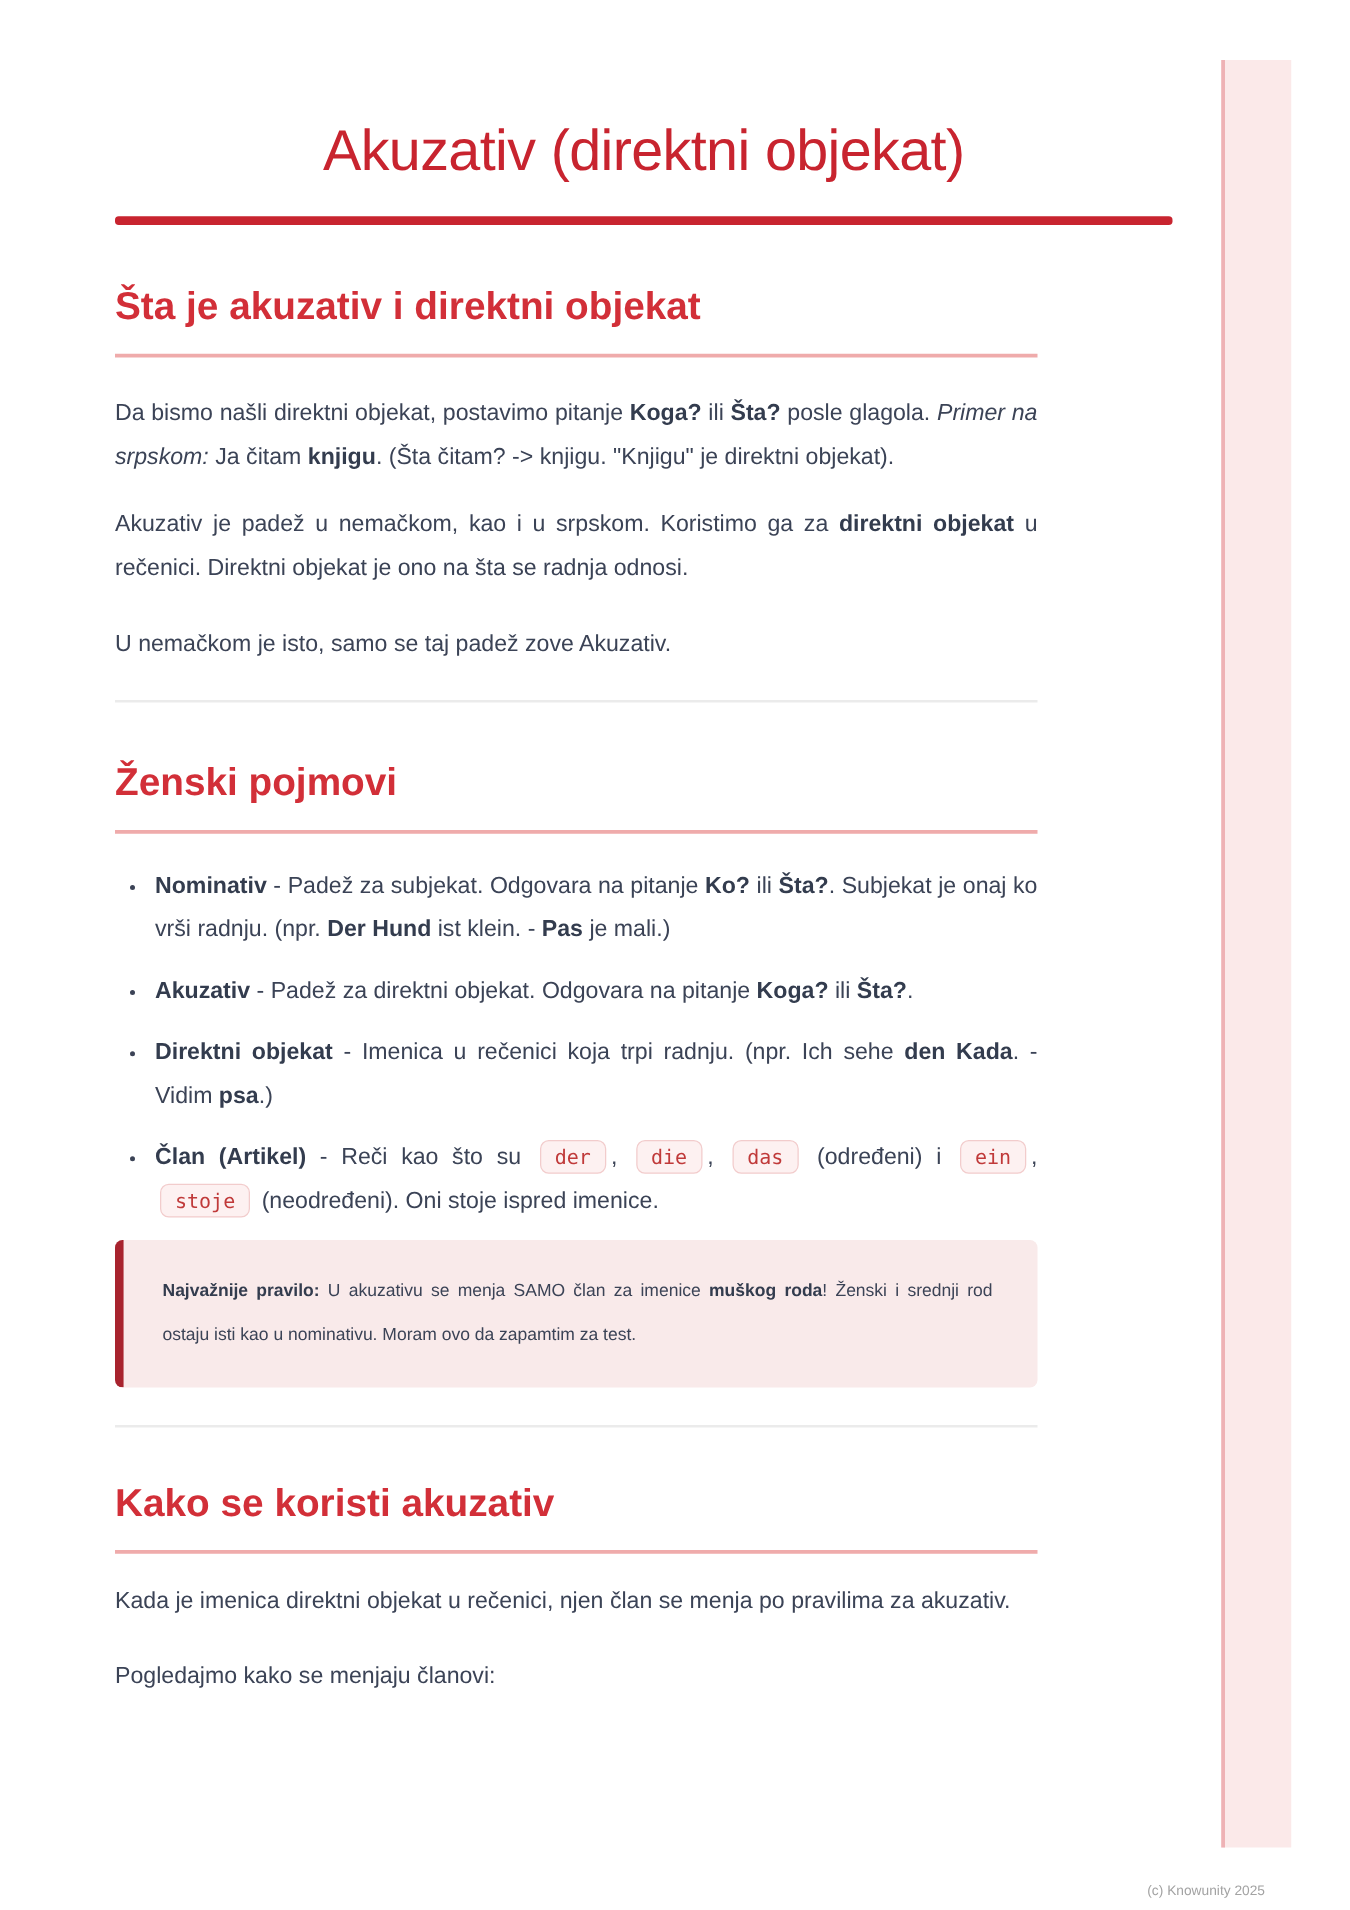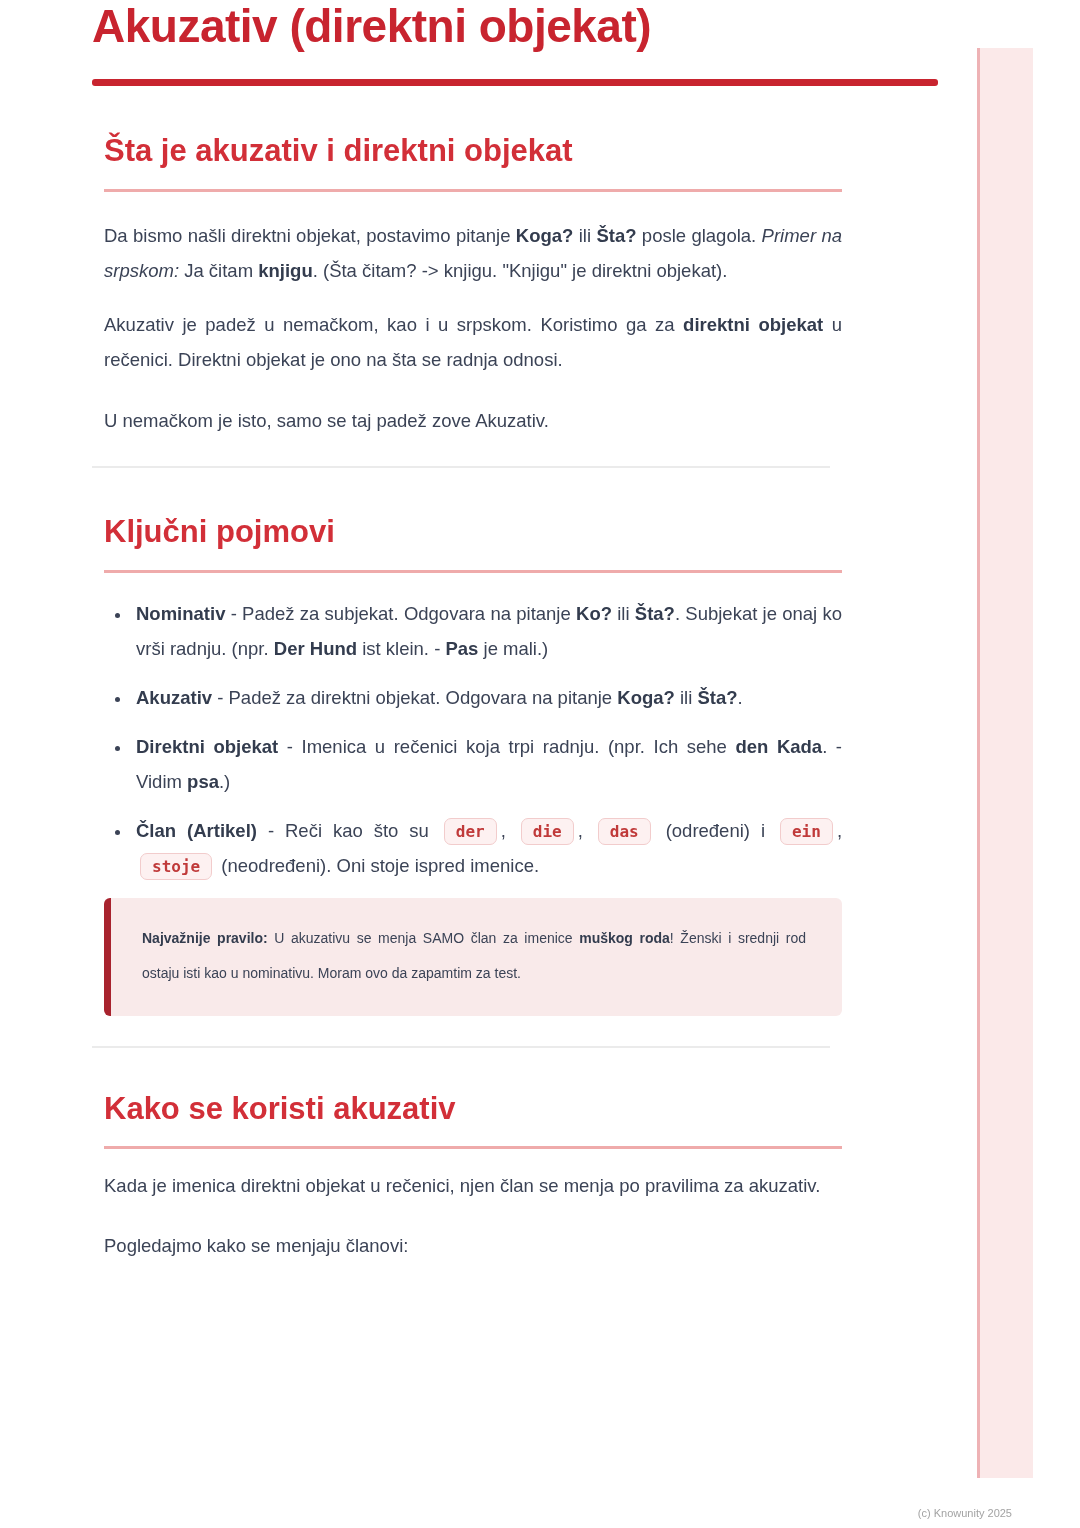--- a/index.html
+++ b/index.html
@@ -11,28 +11,28 @@
     color:var(--body-text,#3b4356);
   }
   .stripe {
     position:absolute; top:48px; left:977px; width:56px; height:1430px;
     background:var(--stripe-bg,#fbe9e9);
     border-left:3px solid var(--stripe-border,#eeb2b5);
     z-index:1;
   }
   .content { position:absolute; top:0; left:92px; width:846px; z-index:2; }
   h1.title {
-    font-size:46px; line-height:1.15; font-weight:700;
-    letter-spacing:-0.5px; color:var(--accent-red,#cb2531);
+    margin-top:94px; font-size:46px; line-height:1.15; font-weight:400;
+    letter-spacing:-0.5px; color:var(--accent-red,#cb2531);text-align:center;
   }
   .title-rule {
     margin-top:26px; width:846px; height:7px; border-radius:3px;
     background:var(--accent-red,#c4242f);
   }
-  section { width:738px;margin-left:12px; }
+  section { width:738px; }
   h2.heading { font-size:31px; line-height:1.2; font-weight:700; color:var(--heading-red,#d22f38); }
   .h2-rule { height:3px; width:738px; background:var(--rule-pink,#efabab); }
   p.body, li.body { font-size:18.5px; line-height:35px; text-align:justify; }
   p.last-left { text-align:left; }
   strong { font-weight:700; color:#333c4e; }
   em { font-style:italic; }
 
   #s1 h2 { margin-top:46px; }
   #s1 .h2-rule { margin-top:20px; }
   #s1 .p1 { margin-top:19px; }
@@ -44,21 +44,21 @@
 
   #s2 h2 { margin-top:45px; }
   #s2 .h2-rule { margin-top:20px; }
   #s2 ul { margin-top:23px; padding-left:27px; list-style:disc outside; }
   #s2 li { margin-top:14px; padding-left:5px; }
   #s2 li:first-child { margin-top:0; }
   #s2 li::marker { color:var(--body-text,#3b4356); font-size:0.85em; }
 
   code.chip {
     font-family:"DejaVu Sans Mono","Liberation Mono",monospace;
-    font-weight:700; font-size:16px; line-height:1.2;
+    font-weight:400; font-size:16px; line-height:1.2;
     color:var(--chip-red,#c03a3a);
     background:var(--chip-bg,#fdf1f1);
     border:1px solid var(--chip-border,#f2cccc);
     border-radius:7px; padding:3px 11px; margin:0 4px;
     display:inline-block; white-space:nowrap;
   }
 
   .callout {
     margin-top:15px; width:738px;
     background:var(--callout-bg,#f9eaea);
@@ -94,21 +94,21 @@
       <h2 class="heading">Šta je akuzativ i direktni objekat</h2>
       <div class="h2-rule"></div>
       <p class="body p2">Da bismo našli direktni objekat, postavimo pitanje <strong>Koga?</strong> ili <strong>Šta?</strong> posle glagola. <em>Primer na srpskom:</em> Ja čitam <strong>knjigu</strong>. (Šta čitam? -&gt; knjigu. "Knjigu" je direktni objekat).</p>
       <p class="body p1">Akuzativ je padež u nemačkom, kao i u srpskom. Koristimo ga za <strong>direktni objekat</strong> u rečenici. Direktni objekat je ono na šta se radnja odnosi.</p>
       <p class="body p3 last-left">U nemačkom je isto, samo se taj padež zove Akuzativ.</p>
     </section>
 
     <hr class="divider">
 
     <section id="s2">
-      <h2 class="heading">Ključni pojmovi</h2>
+      <h2 class="heading">Ženski pojmovi</h2>
       <div class="h2-rule"></div>
       <ul>
         <li class="body"><strong>Nominativ</strong> - Padež za subjekat. Odgovara na pitanje <strong>Ko?</strong> ili <strong>Šta?</strong>. Subjekat je onaj ko vrši radnju. (npr. <strong>Der Hund</strong> ist klein. - <strong>Pas</strong> je mali.)</li>
         <li class="body"><strong>Akuzativ</strong> - Padež za direktni objekat. Odgovara na pitanje <strong>Koga?</strong> ili <strong>Šta?</strong>.</li>
         <li class="body"><strong>Direktni objekat</strong> - Imenica u rečenici koja trpi radnju. (npr. Ich sehe <strong>den Kada</strong>. - Vidim <strong>psa</strong>.)</li>
         <li class="body"><strong>Član (Artikel)</strong> - Reči kao što su <code class="chip">der</code>, <code class="chip">die</code>, <code class="chip">das</code> (određeni) i <code class="chip">ein</code>, <code class="chip">stoje</code> (neodređeni). Oni stoje ispred imenice.</li>
       </ul>
       <div class="callout">
         <p><strong>Najvažnije pravilo:</strong> U akuzativu se menja SAMO član za imenice <strong>muškog roda</strong>! Ženski i srednji rod ostaju isti kao u nominativu. Moram ovo da zapamtim za test.</p>
       </div>

